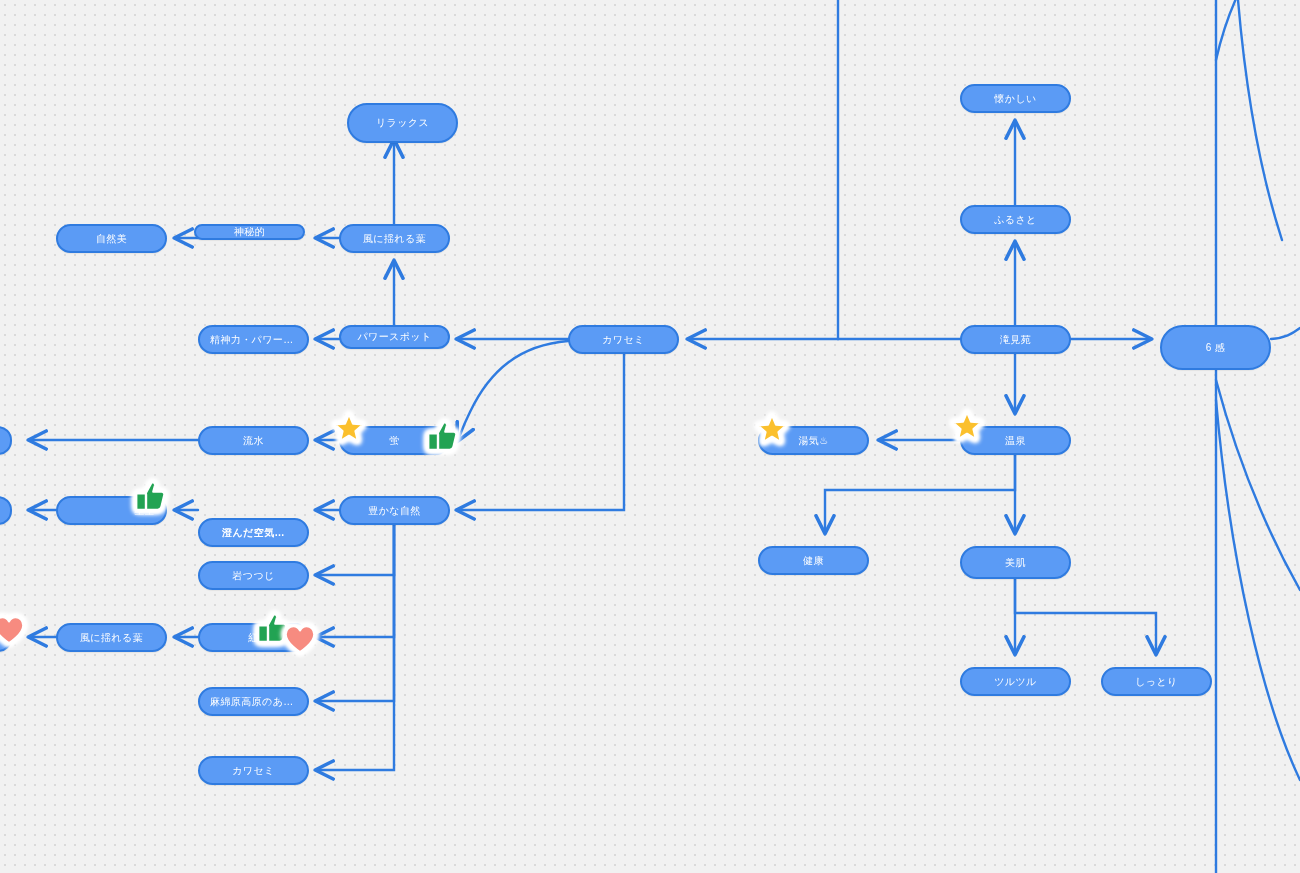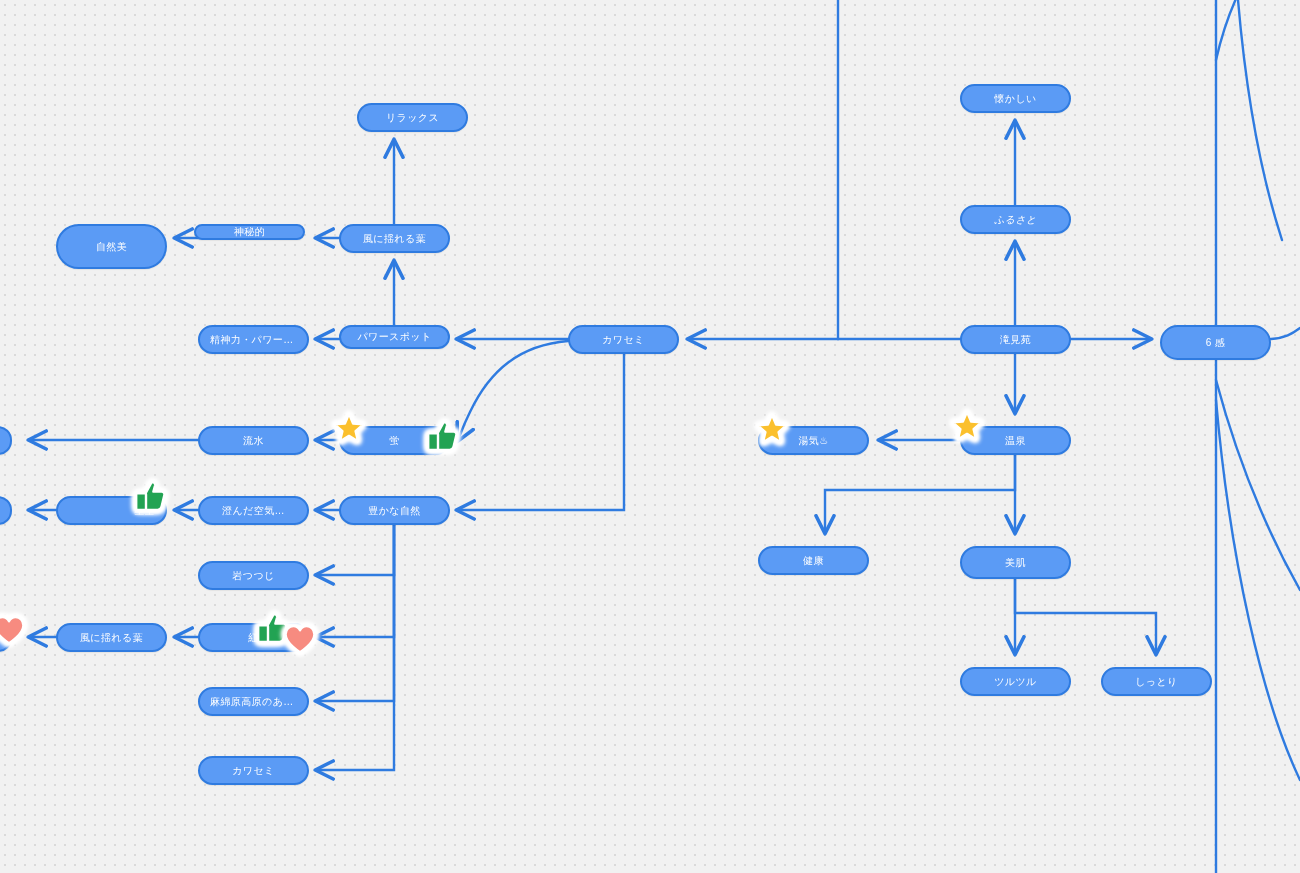--- a/index.html
+++ b/index.html
@@ -120,69 +120,69 @@
       <path d="M 1216 354 L 1216 873"></path>
       <path d="M 1271 339 C 1285 338, 1292 334, 1300 328"></path>
       <path d="M 1216 60 C 1232 -10, 1258 -40, 1270 -60"></path>
       <path d="M 1238 0 C 1244 70, 1256 160, 1282 240"></path>
       <path d="M 1216 380 C 1240 470, 1272 540, 1300 590"></path>
       <path d="M 1216 400 C 1230 560, 1262 700, 1300 780"></path>
     </g>
   </svg>
 
   <div id="node-layer">
-      <div class="node" style="left: 357px; top: 103px; width: 111px; height: 29px; align-items: center;">
+      <div class="node" style="left: 347px; top: 103px; width: 111px; height: 40px; align-items: center;">
         <span class="label">リラックス</span>
       </div>
-      <div class="node" style="left: 56px; top: 224px; width: 111px; height: 45px;">
+      <div class="node" style="left: 56px; top: 224px; width: 111px; height: 29px;">
         <span class="label">自然美</span>
       </div>
       <div class="node" style="left: 194px; top: 224px; width: 111px; height: 16px;">
         <span class="label">神秘的</span>
       </div>
       <div class="node" style="left: 339px; top: 224px; width: 111px; height: 29px;">
         <span class="label">風に揺れる葉</span>
       </div>
       <div class="node" style="left: 198px; top: 325px; width: 111px; height: 29px;">
         <span class="label">精神力・パワー充電</span>
       </div>
       <div class="node" style="left: 339px; top: 325px; width: 111px; height: 24px;">
         <span class="label">パワースポット</span>
       </div>
       <div class="node" style="left: 568px; top: 325px; width: 111px; height: 29px;">
         <span class="label">カワセミ</span>
       </div>
       <div class="node" style="left: 960px; top: 325px; width: 111px; height: 29px;">
         <span class="label">滝見苑</span>
       </div>
-      <div class="node" style="left: 1160px; top: 325px; width: 111px; height: 35px;">
+      <div class="node" style="left: 1160px; top: 325px; width: 111px; height: 45px;">
         <span class="label">6 感</span>
       </div>
       <div class="node" style="left: 960px; top: 84px; width: 111px; height: 29px;">
         <span class="label">懐かしい</span>
       </div>
-      <div class="node" style="left: 960px; top: 205px; width: 111px; height: 29px; font-style: italic;">
+      <div class="node" style="left: 960px; top: 205px; width: 111px; height: 29px;">
         <span class="label">ふるさと</span>
       </div>
       <div class="node" style="left: 198px; top: 426px; width: 111px; height: 29px;">
         <span class="label">流水</span>
       </div>
       <div class="node" style="left: 339px; top: 426px; width: 111px; height: 29px;">
         <span class="label">蛍</span>
       </div>
       <div class="node" style="left: 758px; top: 426px; width: 111px; height: 29px;">
         <span class="label">湯気♨</span>
       </div>
       <div class="node" style="left: 960px; top: 426px; width: 111px; height: 29px;">
         <span class="label">温泉</span>
       </div>
       <div class="node" style="left: 56px; top: 496px; width: 111px; height: 29px; justify-content: flex-end;">
         <span class="label">星空</span>
       </div>
-      <div class="node" style="left: 198px; top: 496px; width: 111px; height: 29px;">
+      <div class="node" style="left: 198px; top: 518px; width: 111px; height: 29px; font-weight: bold;">
         <span class="label">澄んだ空気…</span>
       </div>
       <div class="node" style="left: 339px; top: 496px; width: 111px; height: 29px;">
         <span class="label">豊かな自然</span>
       </div>
       <div class="node" style="left: 758px; top: 546px; width: 111px; height: 29px;">
         <span class="label">健康</span>
       </div>
       <div class="node" style="left: 960px; top: 546px; width: 111px; height: 33px;">
         <span class="label">美肌</span>

